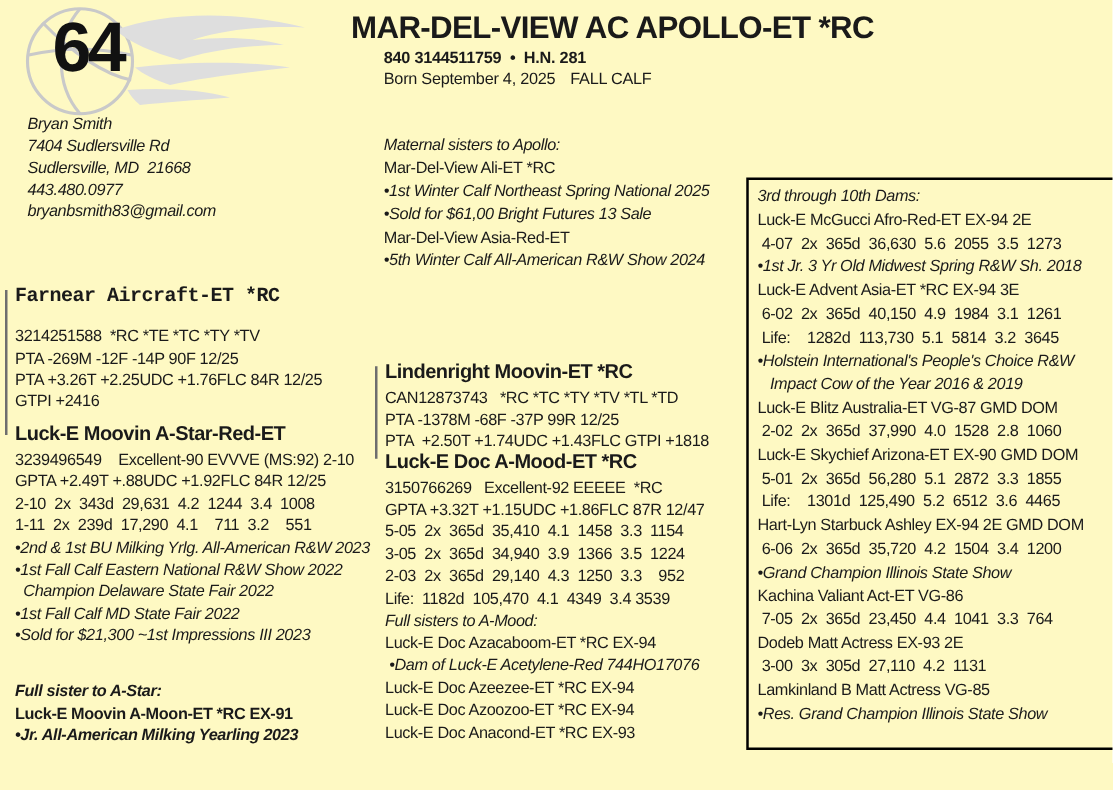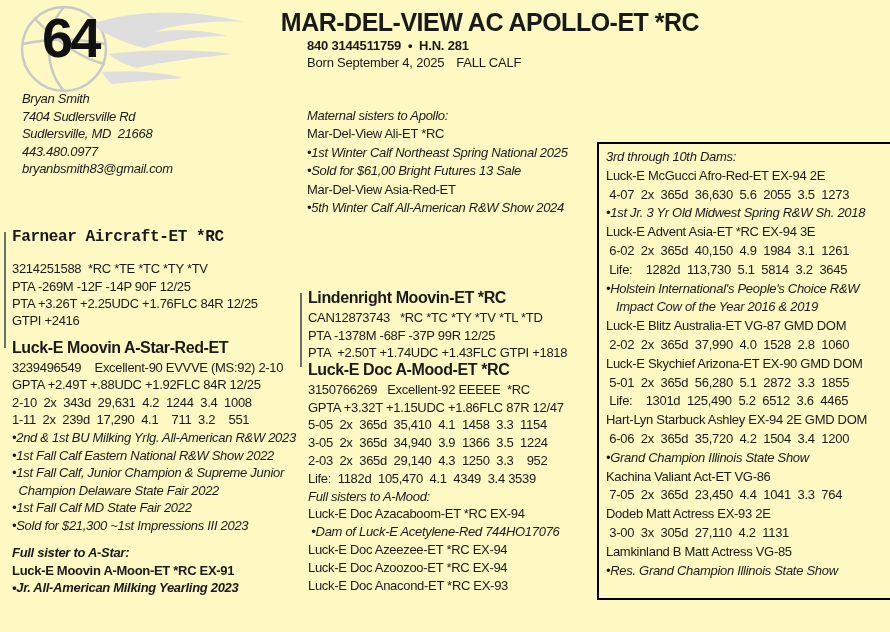--- a/index.html
+++ b/index.html
@@ -85,21 +85,20 @@
 
   <div id="dam-block" class="abs">
     <div class="heading">Luck-E Moovin A-Star-Red-ET</div>
     <div>
         <div class="ln">3239496549    Excellent-90 EVVVE (MS:92) 2-10</div>
         <div class="ln">GPTA +2.49T +.88UDC +1.92FLC 84R 12/25</div>
         <div class="ln">2-10  2x  343d  29,631  4.2  1244  3.4  1008</div>
         <div class="ln">1-11  2x  239d  17,290  4.1    711  3.2    551</div>
         <div class="ln it">•2nd &amp; 1st BU Milking Yrlg. All-American R&amp;W 2023</div>
         <div class="ln it">•1st Fall Calf Eastern National R&amp;W Show 2022</div>
-        <div class="ln it">•1st Fall Calf, Junior Champion &amp; Supreme Junior</div>
         <div class="ln it">  Champion Delaware State Fair 2022</div>
         <div class="ln it">•1st Fall Calf MD State Fair 2022</div>
         <div class="ln it">•Sold for $21,300 ~1st Impressions III 2023</div>
       </div>
   </div>
 
   <div id="fullsister-block" class="abs">
     <div>
         <div class="ln it">Full sister to A-Star:</div>
         <div class="ln">Luck-E Moovin A-Moon-ET *RC EX-91</div>

